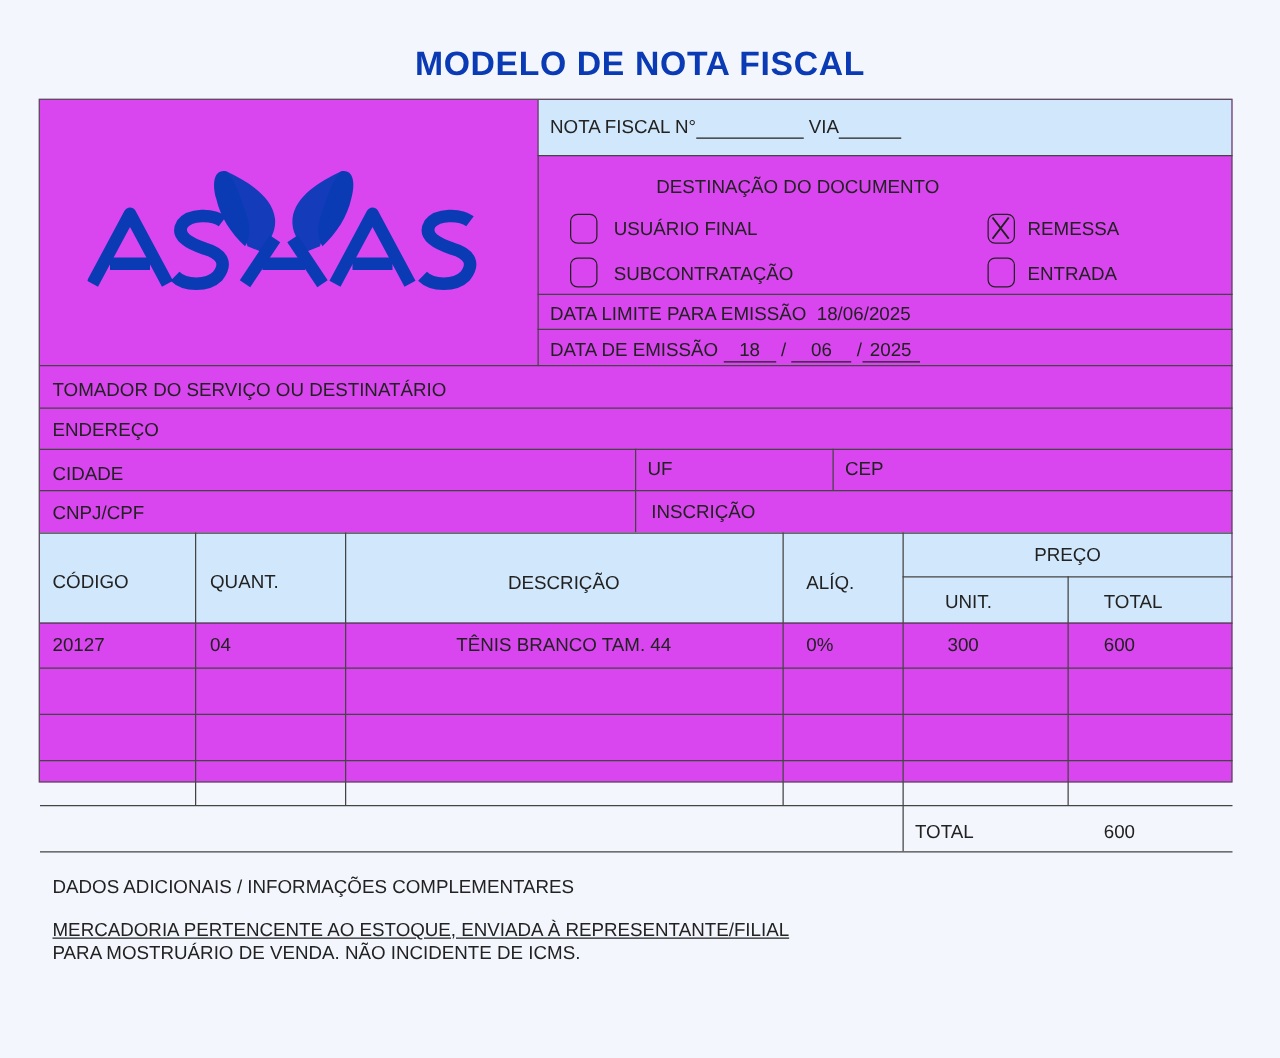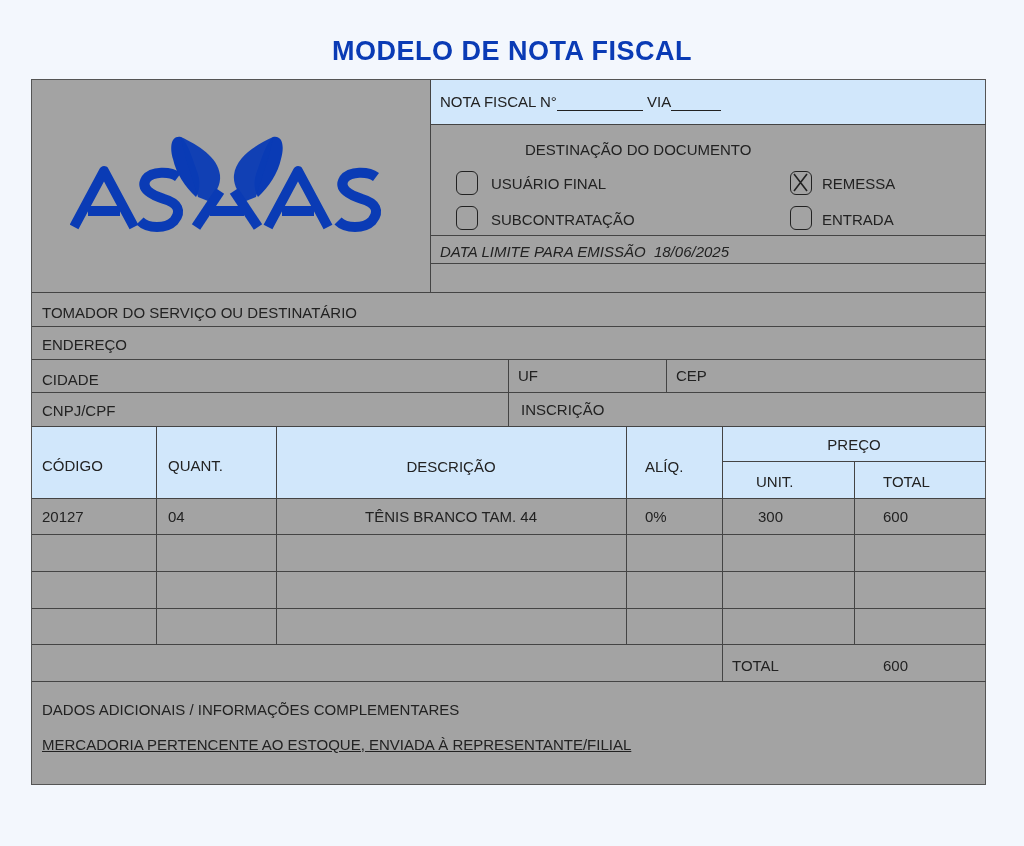--- a/index.html
+++ b/index.html
@@ -1,19 +1,19 @@
 <!DOCTYPE html>
 <html><head>
 <meta charset="utf-8">
 <style>
   * { box-sizing: border-box; margin: 0; padding: 0; }
   html, body { width: 1024px; height: 846px; background: #f3f7fd; overflow: hidden; }
   body { font-family: "Liberation Sans", "DejaVu Sans", sans-serif; color: #1c1c1c; position: relative; }
   .title { position: absolute; top: 36px; left: 0; width: 1024px; text-align: center; font-weight: bold; font-size: 27px; color: #0a3bb5; letter-spacing: 0.5px; }
-  .frame { position: absolute; left: 31px; top: 79px; width: 955px; height: 706px; border: 1.5px solid #555; background: #a3a3a3; }
+  .frame { position: absolute; left: 31px; top: 79px; width: 955px; height: 547px; border: 1.5px solid #555; background: #d946ef; }
   .abs { position: absolute; }
   .hl { position: absolute; height: 0; border-top: 1.2px solid #444; }
   .vl { position: absolute; width: 0; border-left: 1.2px solid #444; }
   .txt { position: absolute; font-size: 15px; white-space: nowrap; color: #222; }
   .blue { position: absolute; background: #d1e7fb; }
   .cb { position: absolute; width: 22px; height: 24px; border: 1.6px solid #222; border-radius: 6px; }
   .logo { position: absolute; left: 38px; top: 55px; width: 320px; height: 100px; }
   .ul { display: inline-block; border-bottom: 1px solid #222; text-align: center; }
 </style>
 </head>
@@ -72,26 +72,33 @@
   </div>
   <div class="txt" style="left:790px; top:95px;">REMESSA</div>
 
   <div class="cb" style="left:424px; top:126px;"></div>
   <div class="txt" style="left:459px; top:131px;">SUBCONTRATAÇÃO</div>
 
   <div class="cb" style="left:758px; top:126px;"></div>
   <div class="txt" style="left:790px; top:131px;">ENTRADA</div>
 
   <div class="hl" style="left:398px; top:155px; width:556px;"></div>
-  <div class="txt" style="left:408px; top:163px;font-style:italic;">
+  <div class="txt" style="left:408px; top:163px;">
     <span>DATA LIMITE PARA EMISSÃO</span>&nbsp;
     <span>18/06/2025</span>
   </div>
 
   <div class="hl" style="left:398px; top:183px; width:556px;"></div>
+  <div class="txt" style="left:408px; top:192px;">
+    <span>DATA DE EMISSÃO</span>
+    <span class="ul" style="width:42px;">18</span>
+    <span>/</span>
+    <span class="ul" style="width:48px;">06</span>
+    <span>/</span><span class="ul" style="width:46px;">2025</span>
+  </div>
 
   <div class="hl" style="left:0; top:212px; width:954px;"></div>
   <div class="txt" style="left:10px; top:224px;">TOMADOR DO SERVIÇO OU DESTINATÁRIO</div>
 
   <div class="hl" style="left:0; top:246px; width:954px;"></div>
   <div class="txt" style="left:10px; top:256px;">ENDEREÇO</div>
 
   <div class="hl" style="left:0; top:279px; width:954px;"></div>
   <div class="txt" style="left:10px; top:291px;">CIDADE</div>
   <div class="vl" style="left:476px; top:279px; height:67px;"></div>
@@ -136,13 +143,14 @@
 
   <div class="abs" style="left:0; top:455px; width:954px; height:35px;"></div>
   <div class="abs" style="left:0; top:492px; width:954px; height:35px;"></div>
   <div class="abs" style="left:0; top:529px; width:954px; height:35px;"></div>
 
   <div class="txt" style="left:700px; top:577px;">TOTAL</div>
   <div class="txt" style="left:851px; top:577px;">600</div>
 
   <div class="txt" style="left:10px; top:621px;">DADOS ADICIONAIS / INFORMAÇÕES COMPLEMENTARES</div>
   <div class="txt" style="left:10px; top:656px;text-decoration:underline;">MERCADORIA PERTENCENTE AO ESTOQUE, ENVIADA À REPRESENTANTE/FILIAL</div>
+  <div class="txt" style="left:10px; top:674px;">PARA MOSTRUÁRIO DE VENDA. NÃO INCIDENTE DE ICMS.</div>
 </div>
 
 </body></html>

